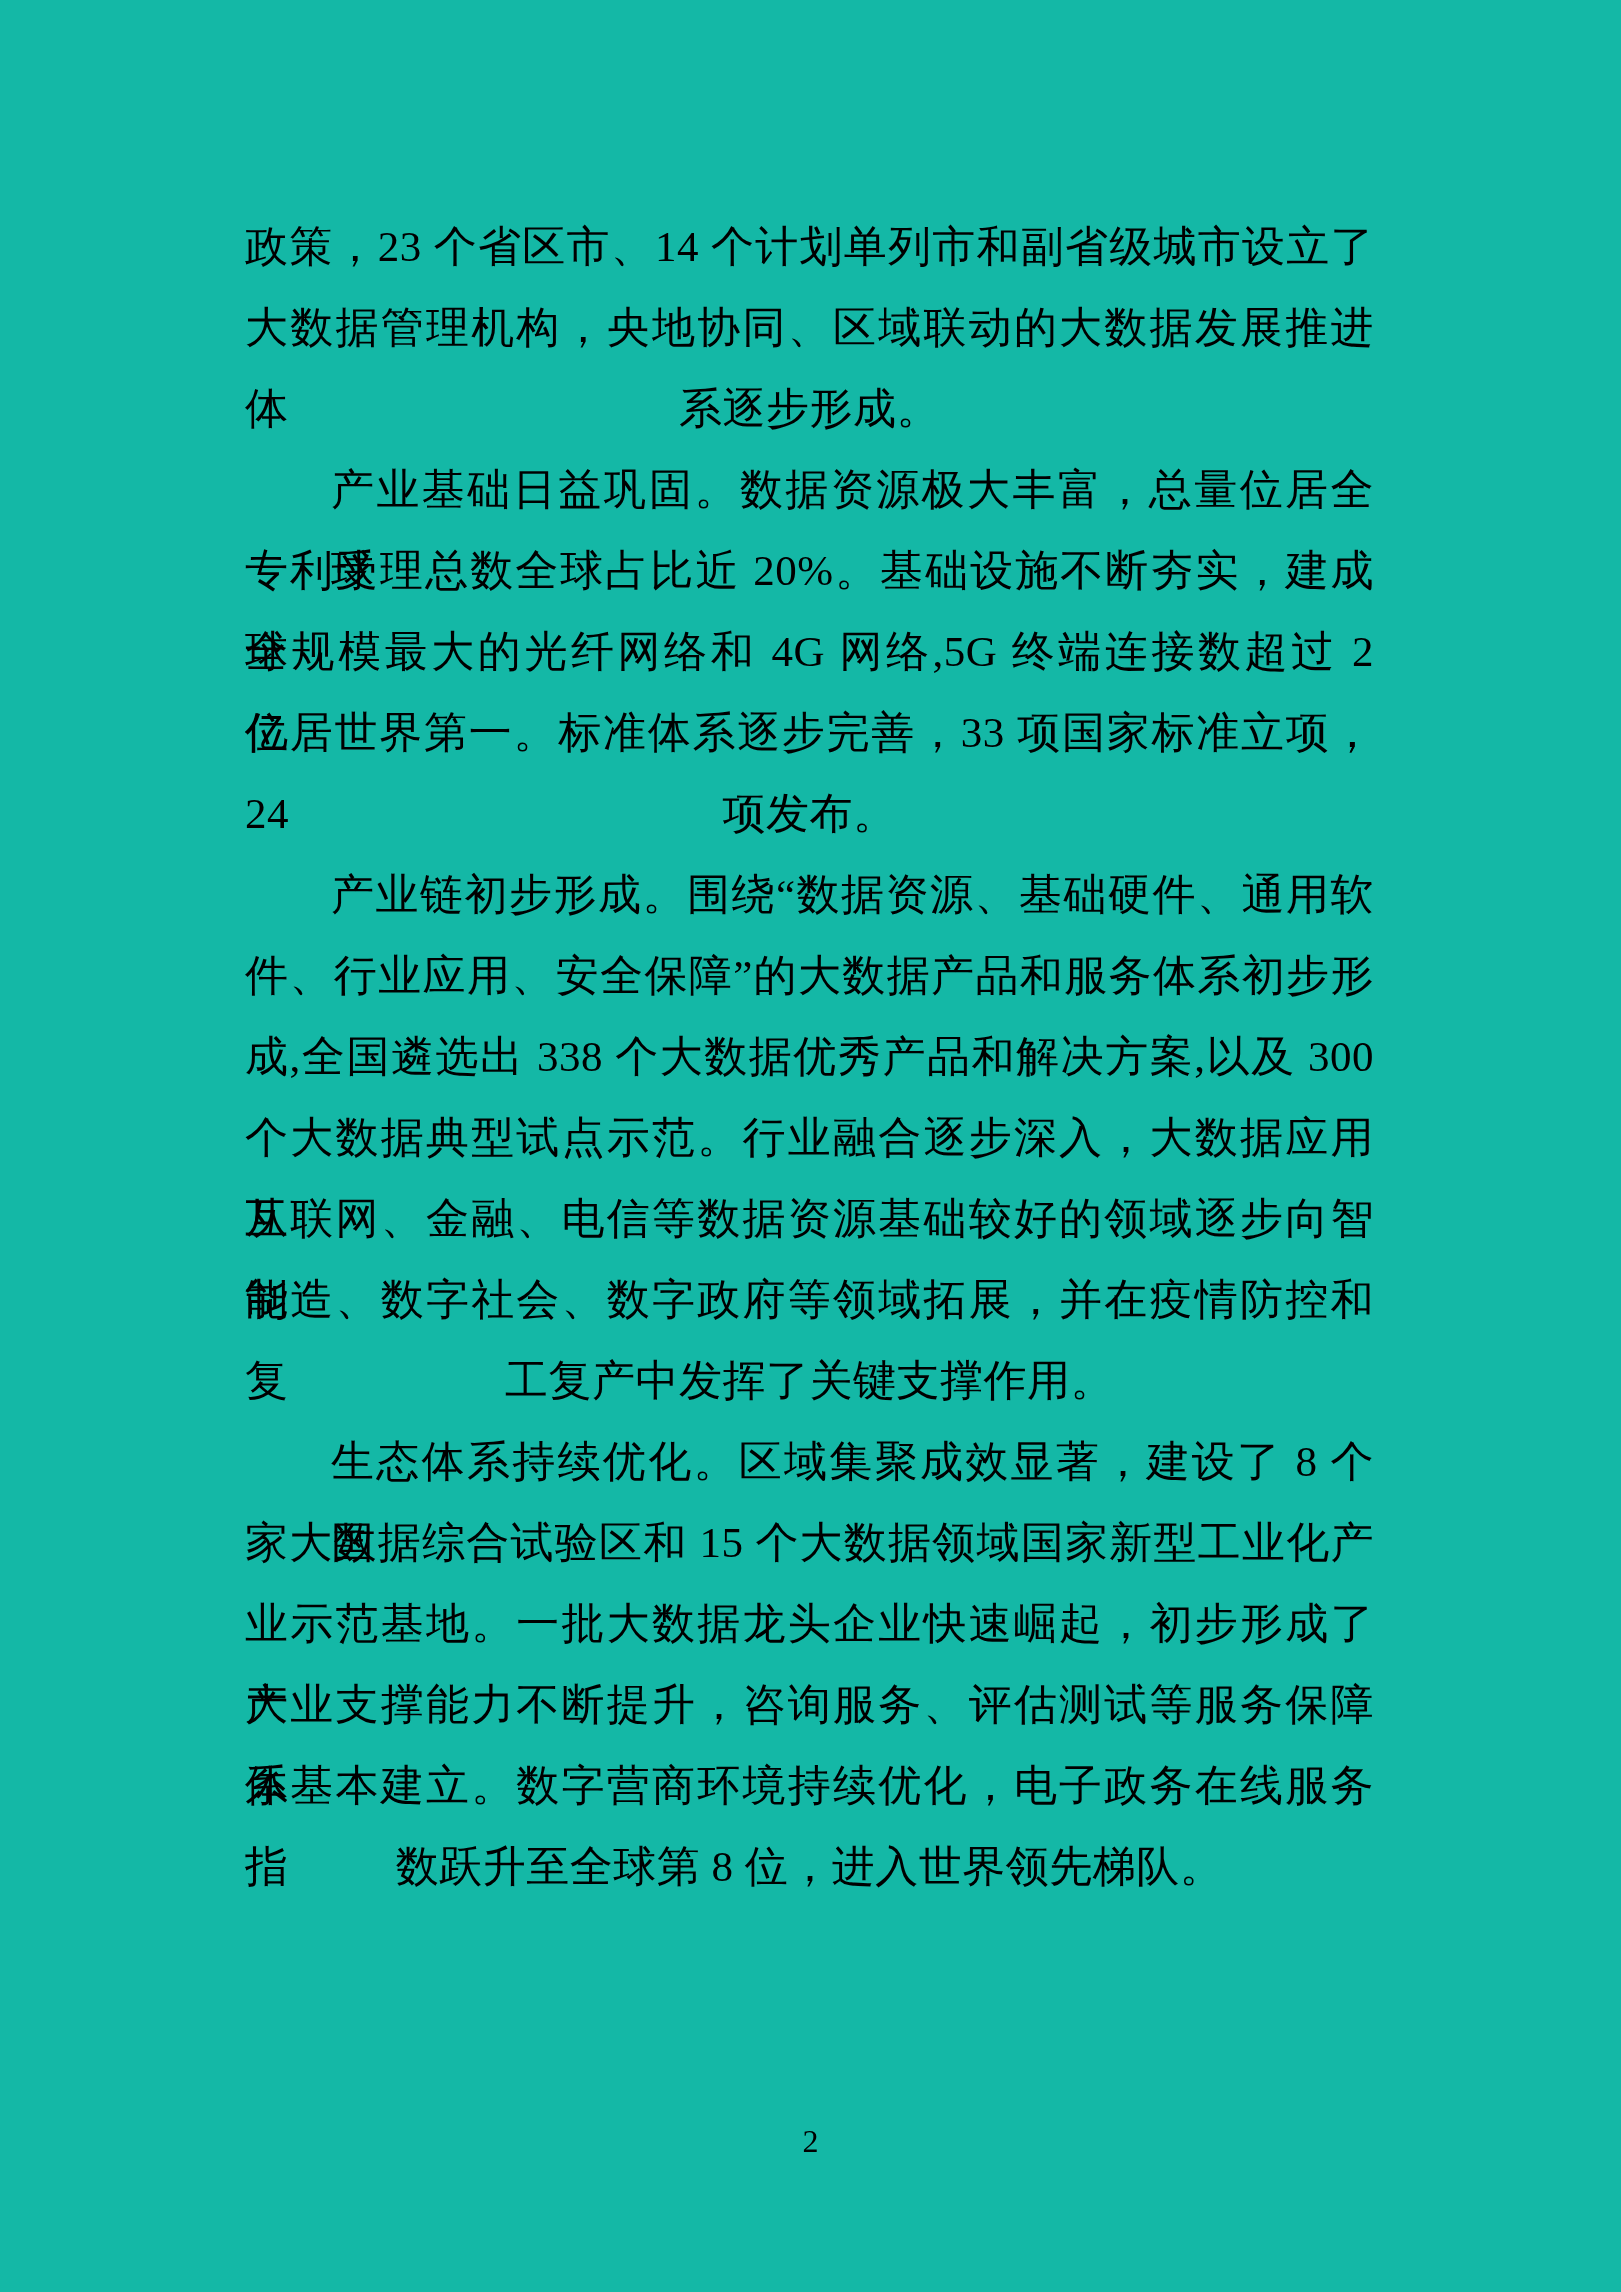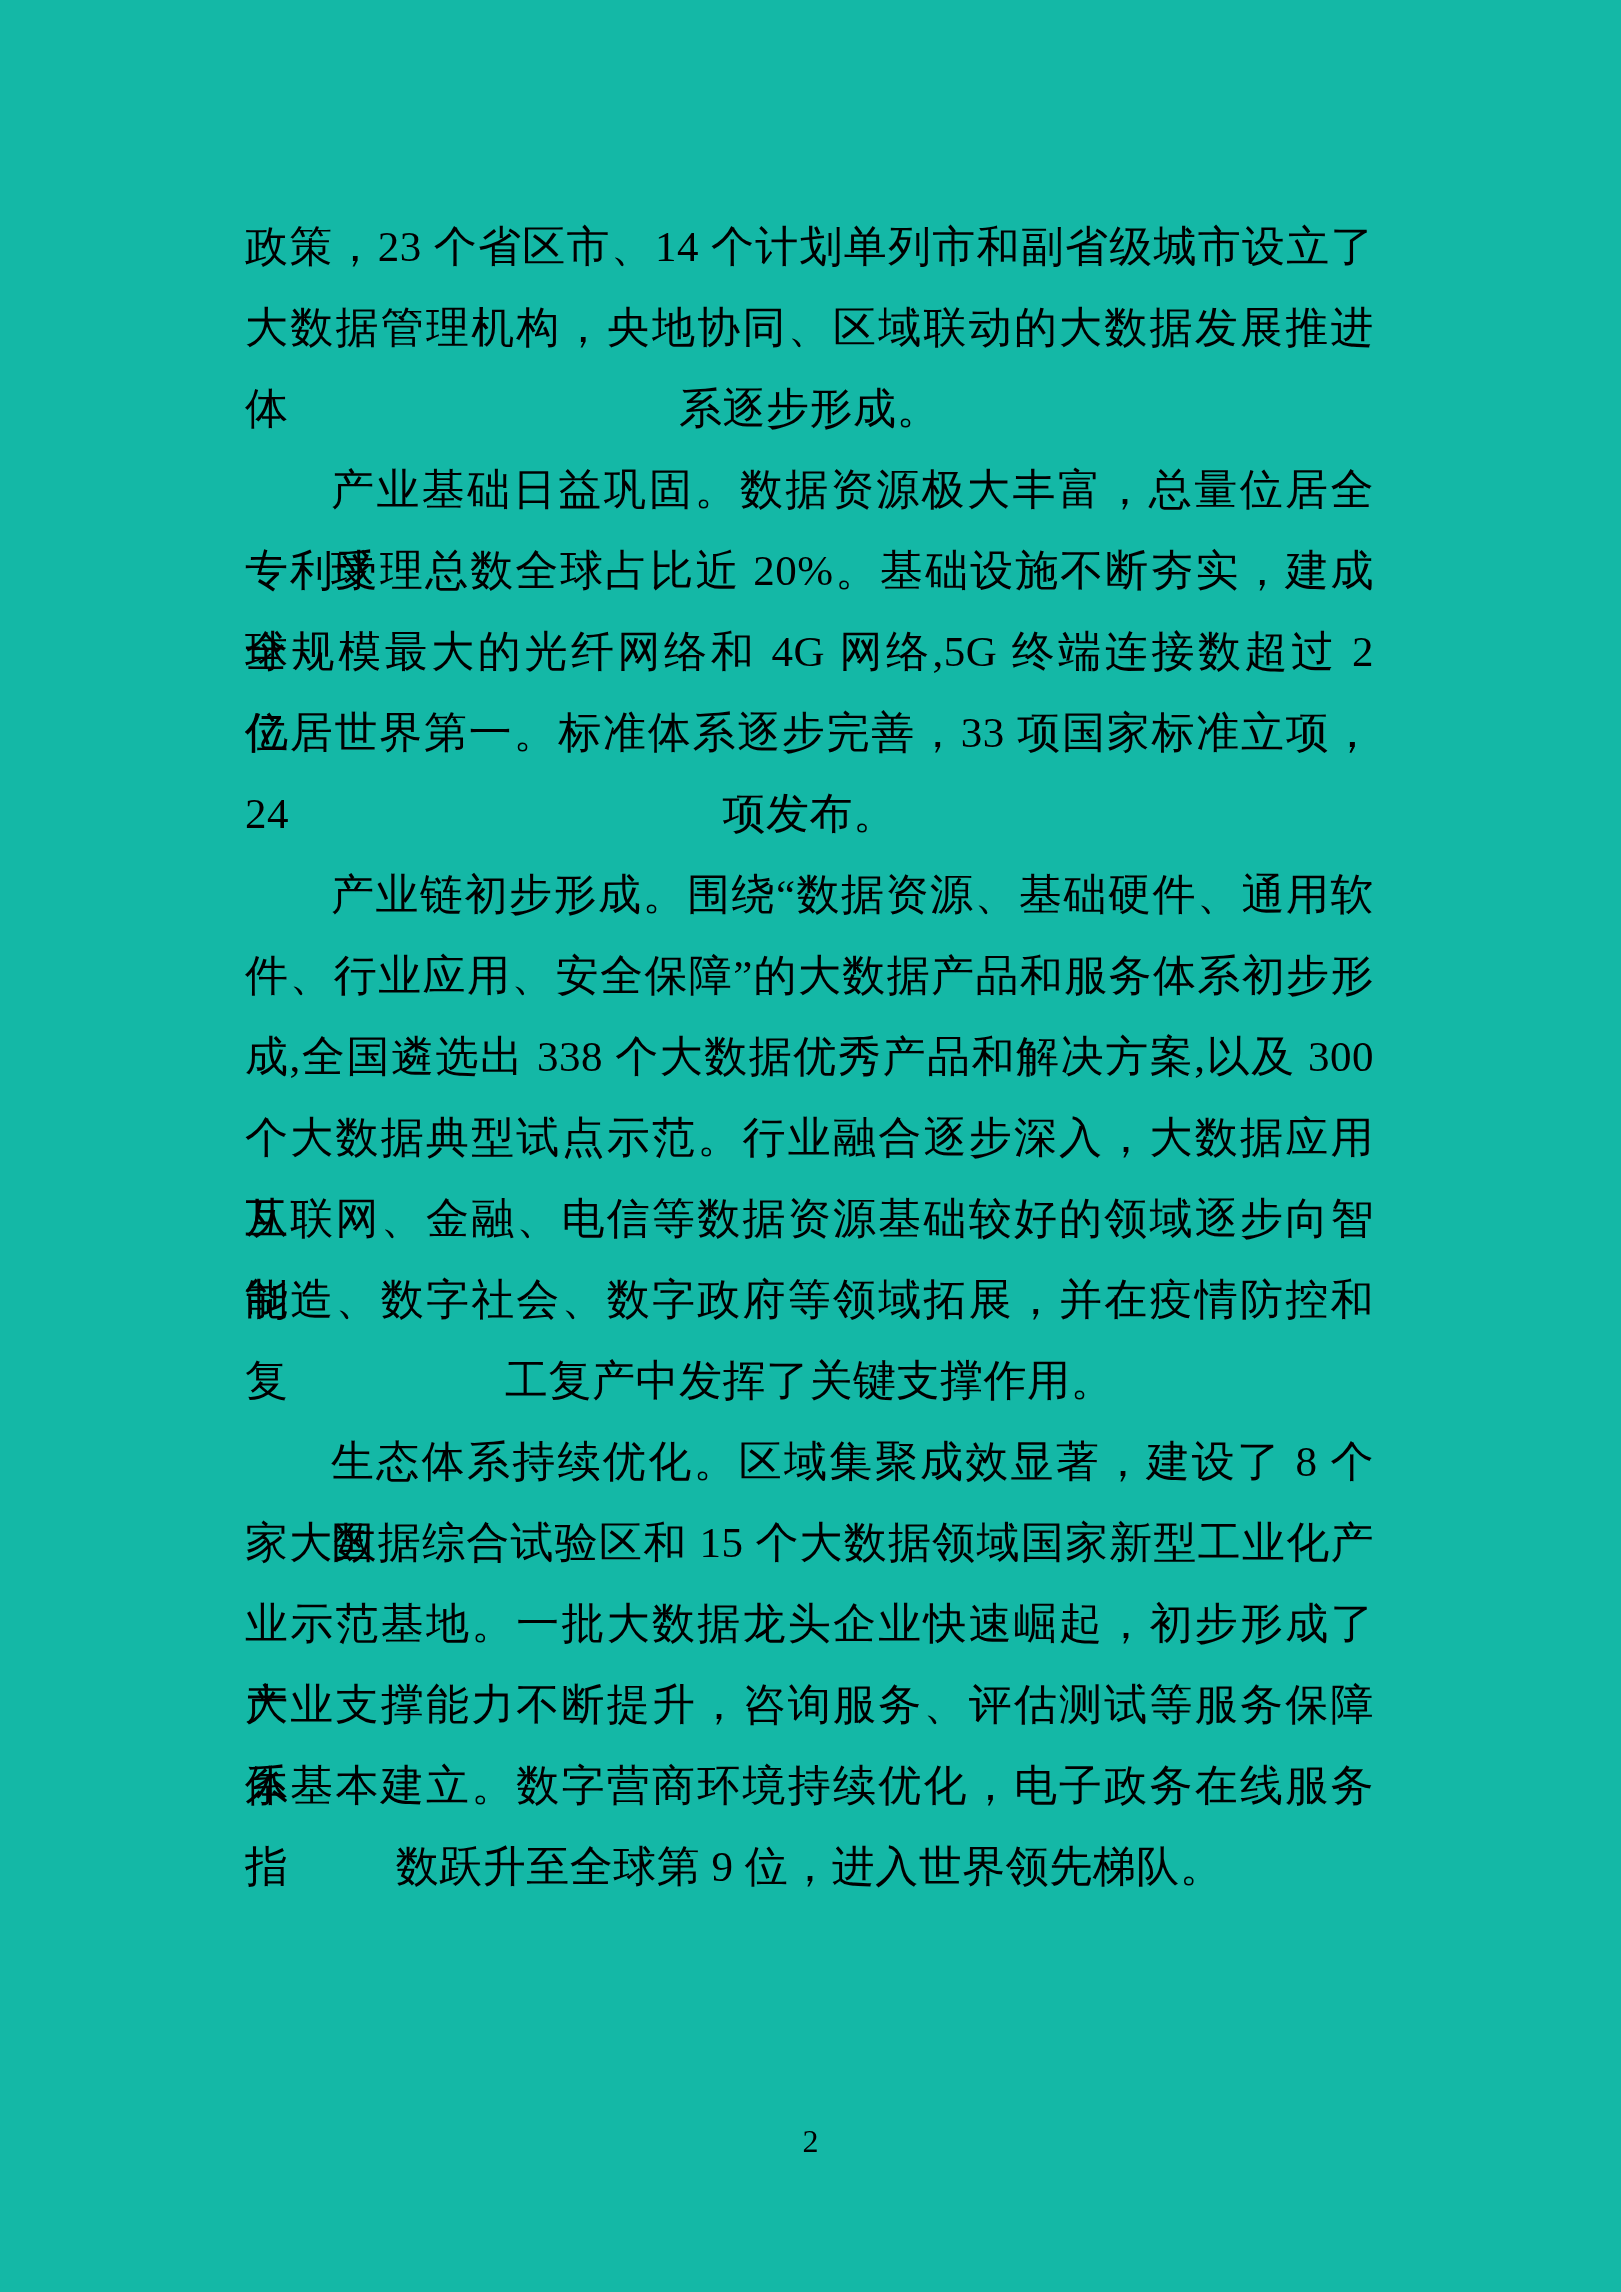--- a/index.html
+++ b/index.html
@@ -72,17 +72,17 @@
       <div class="line full"><span>成,全国遴选出 338 个大数据优秀产品和解决方案,以及 300</span></div>
       <div class="line full"><span>个大数据典型试点示范。行业融合逐步深入，大数据应用从</span></div>
       <div class="line full"><span>互联网、金融、电信等数据资源基础较好的领域逐步向智能</span></div>
       <div class="line full"><span>制造、数字社会、数字政府等领域拓展，并在疫情防控和复</span></div>
       <div class="line end"><span>工复产中发挥了关键支撑作用。</span></div>
       <div class="line full indent"><span class="bold">生态体系持续优化。</span><span>区域集聚成效显著，建设了 8 个国</span></div>
       <div class="line full"><span>家大数据综合试验区和 15 个大数据领域国家新型工业化产</span></div>
       <div class="line full"><span>业示范基地。一批大数据龙头企业快速崛起，初步形成了大</span></div>
       <div class="line full"><span>产业支撑能力不断提升，咨询服务、评估测试等服务保障体</span></div>
       <div class="line full"><span>系基本建立。数字营商环境持续优化，电子政务在线服务指</span></div>
-      <div class="line end"><span>数跃升至全球第 9 位，进入世界领先梯队。</span></div>
+      <div class="line end"><span>数跃升至全球第 8 位，进入世界领先梯队。</span></div>
     </div>
   <div class="page-number">2</div>
 </div>
 
 
 </body></html>

